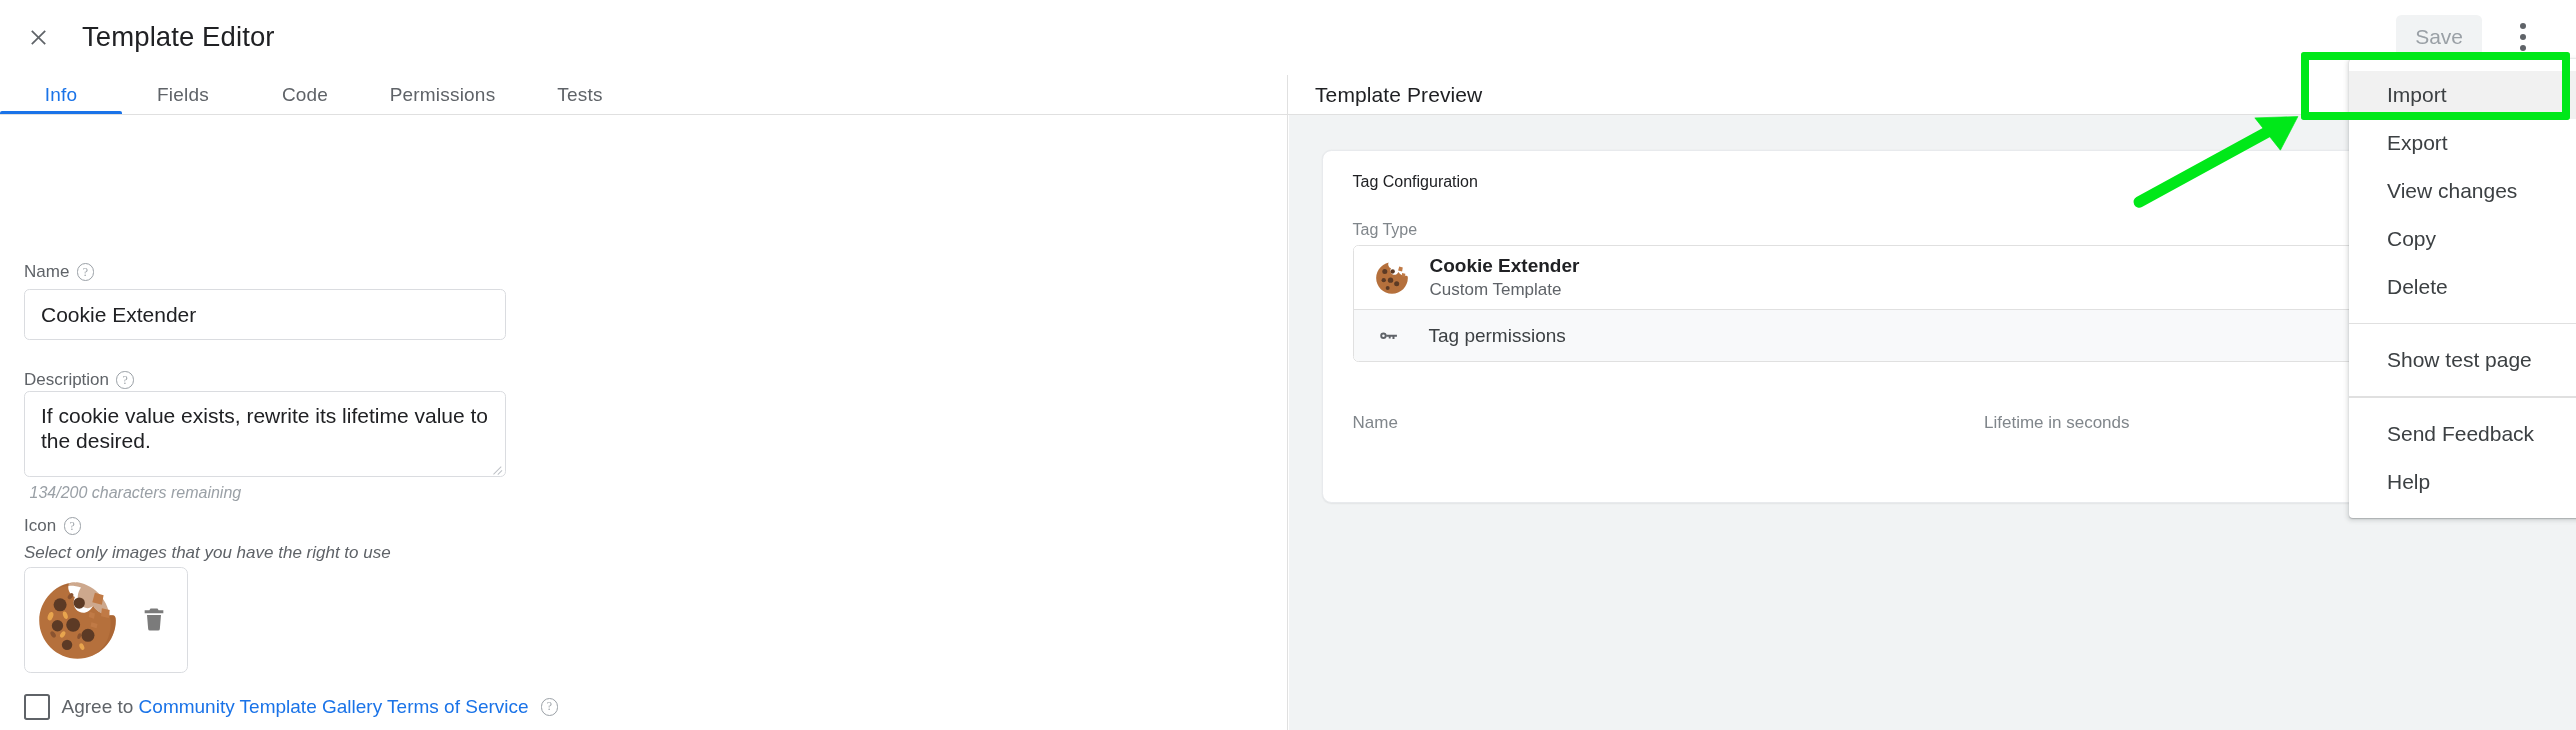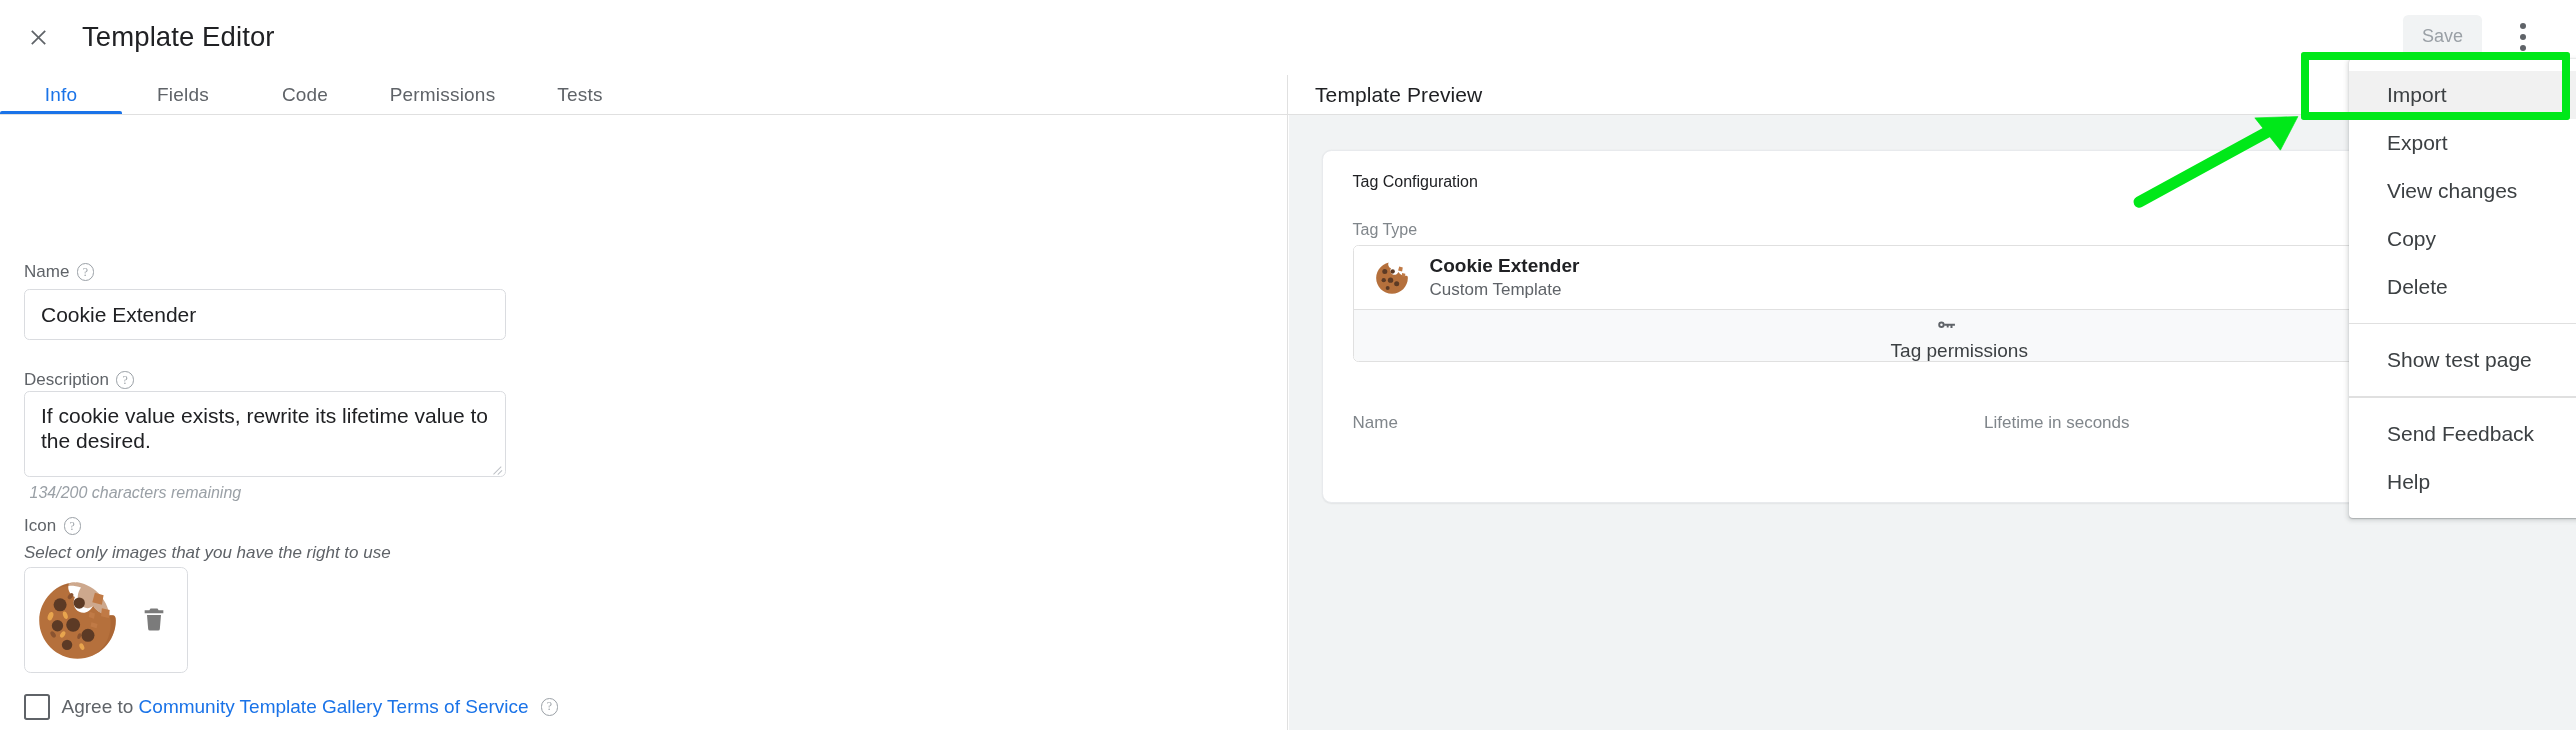--- a/index.html
+++ b/index.html
@@ -28,21 +28,21 @@
   .page-title {
     position: absolute; left: 82px; top: 17.5px;
     font-size: 27.5px; color: #202124; font-weight: 400;
     letter-spacing: 0.1px; line-height: 38px;
   }
   .save-btn {
     position: absolute; right: 94px; top: 14.8px;
     height: 44px; min-width: 79px; padding: 4px 19px;
     background: #f1f3f4; color: #9aa0a6;
     border: none; border-radius: 5.4px;
-    font-size: 18px; font-family: "Liberation Sans", sans-serif;
+    font-size: 21px; font-family: "Liberation Sans", sans-serif;
     display: flex; align-items: center; justify-content: center;
     cursor: default;
   }
   .kebab-btn {
     position: absolute; right: 34px; top: 17.5px;
     width: 39px; height: 39px; border-radius: 50%;
     display: flex; flex-direction: column; align-items: center; justify-content: center;
     gap: 4.7px; cursor: pointer;
   }
   .kebab-btn i { display:block; width: 6px; height: 6px; border-radius: 50%; background: #5f6368; }
@@ -175,21 +175,21 @@
   }
   .tagtype-box {
     position: absolute; left: 29.5px; top: 94px; right: 29.5px;
     border: 1.3px solid #e0e0e0; border-radius: 5.4px; overflow: hidden;
   }
   .tagtype-row {
     display: flex; align-items: center; height: 63px;
     background: #fff; padding-left: 20px; cursor: pointer;
   }
   .tagtype-row.perm {
-    background: #f8f9fa; border-top: 1.3px solid #e0e0e0; height: 52px; flex-direction: column;
+    background: #f8f9fa; border-top: 1.3px solid #e0e0e0; height: 52px;
   }
   .tagtype-cookie { width: 36px; height: 36px; flex: none; }
   .tagtype-texts { margin-left: 20px; display: flex; flex-direction: column; gap: 2.7px; }
   .tt-name { font-size: 19px; color: #202124; font-weight: 700; }
   .tt-sub { font-size: 17px; color: #5f6368; }
   .key-ico { width: 29.5px; height: 29.5px; flex: none; display:flex; align-items:center; justify-content:center; }
   .key-ico svg { width: 25.5px; height: 25.5px; }
   .perm-label { margin-left: 25.5px; font-size: 19px; color: #3c4043; }
 
   .col-head { position: absolute; font-size: 17px; color: #80868b; }

